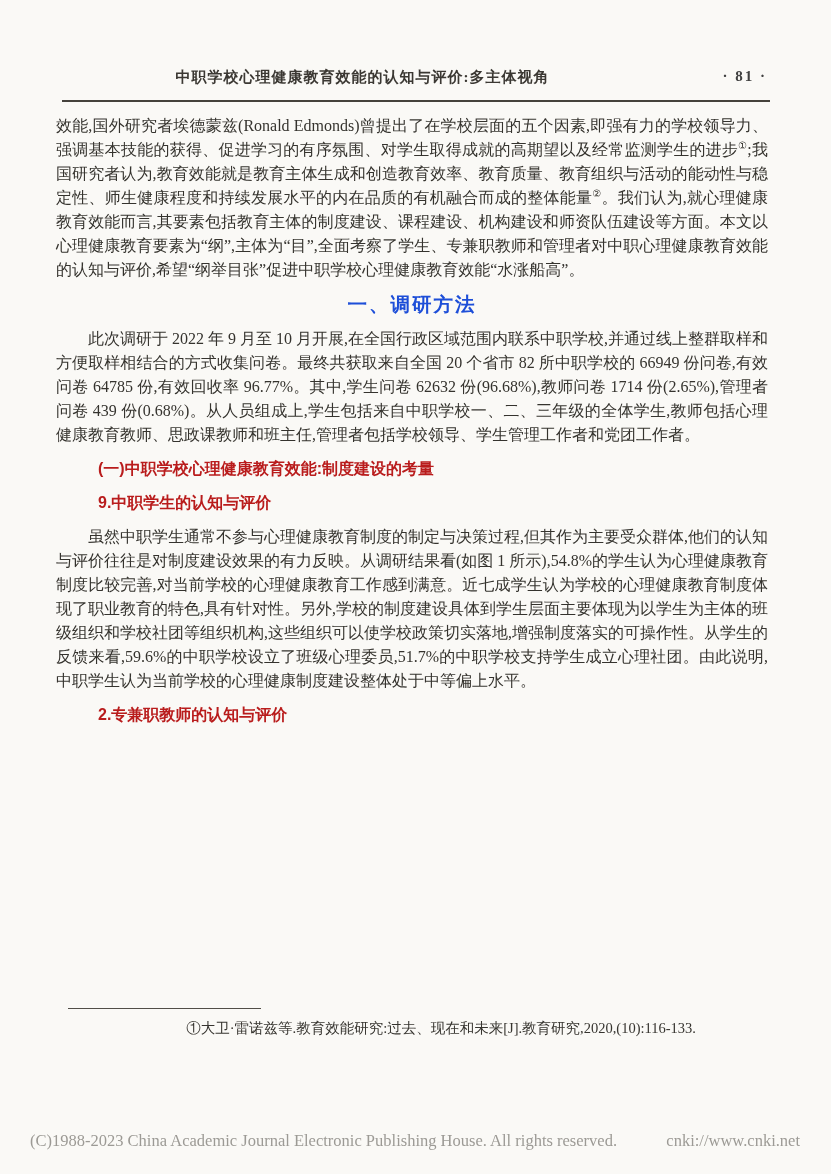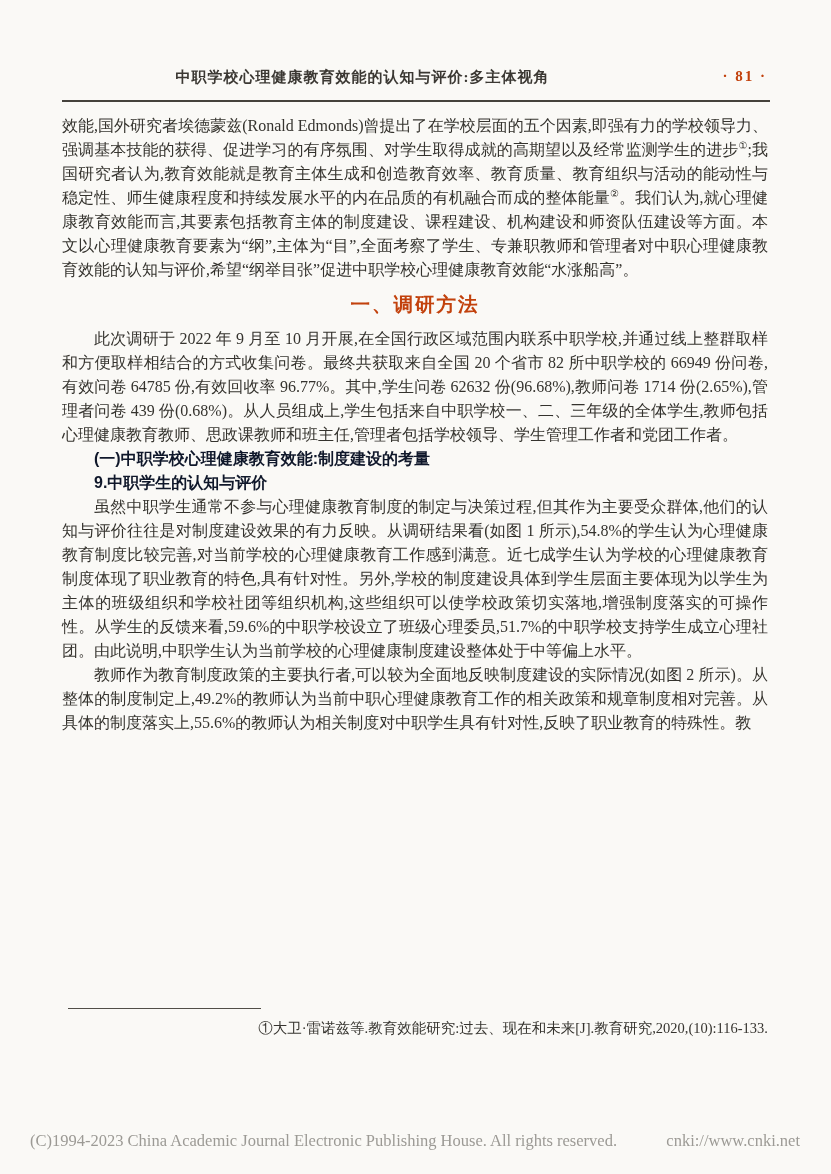--- a/index.html
+++ b/index.html
@@ -15,51 +15,51 @@
   
   .pheader { position:absolute; top:68px; left:62px; right:62px; height:22px; }
   .ptitle {
     position:absolute; left:0; right:106px; top:0;
     text-align:center;
     font-size:15px; font-weight:bold; color:#3b3833;
     letter-spacing:1px; white-space:nowrap;
   }
   .ppage {
     position:absolute; right:2px; top:0;
-    font-size:15px; font-weight:bold; color:#c2410c; letter-spacing:2px;text-align:center;
+    font-size:15px; font-weight:bold; color:#404040; letter-spacing:2px;text-align:center;
   }
   .hrule {
     position:absolute; top:100px; left:62px; right:61px;
     border-top:2.5px solid #45423c;
   }
   
   .article {
-    position:absolute; top:114px; left:62px; right:63px;
+    position:absolute; top:114px; left:56px; right:63px;
     font-size:16px; line-height:24px;
     text-align:justify;
   }
   .article p { margin:0; text-indent:2em; }
   .article p.cont { text-indent:0; }
   .sec-heading {
-    font-size:19.5px; font-weight:bold; color:#c2410c;
+    font-size:19.5px; font-weight:bold; color:#1d4ed8;
     text-align:center; text-indent:0;
     margin:11px 0 10px; letter-spacing:2px;
     font-family:"Liberation Serif","DejaVu Serif",serif;
   }
   .sub-heading, .item-heading {
-    font-size:16px; font-weight:bold; color:#0f172a;
-    text-indent:2em; margin:0;
+    font-size:16px; font-weight:bold; color:#b91c1c;
+    text-indent:2em; margin:10px;
     font-family:"Liberation Sans","DejaVu Sans",sans-serif;
   }
   sup.fnref { font-size:10px; line-height:0; vertical-align:super; }
   
   .footnotes {
     position:absolute; left:62px; right:63px; top:1008px;
     font-size:14.5px; line-height:23px; color:#36342f;
-    text-align:right;
+    text-align:center;
   }
   .fn-rule { width:193px; border-top:1.5px solid #514e48; margin:0 0 8px 6px; }
   .footnotes p { margin:0; text-indent:3.6em; }
   
   .pfooter {
     position:absolute; left:30px; right:31px; top:1131px;
     display:flex; justify-content:space-between;
     font-size:16.5px; color:#9c9a95;
     font-family:"Liberation Serif","DejaVu Serif",serif;
   }
@@ -82,27 +82,27 @@
     <h2 class="sec-heading">一、调研方法</h2>
 
     <p>此次调研于 2022 年 9 月至 10 月开展,在全国行政区域范围内联系中职学校,并通过线上整群取样和方便取样相结合的方式收集问卷。最终共获取来自全国 20 个省市 82 所中职学校的 66949 份问卷,有效问卷 64785 份,有效回收率 96.77%。其中,学生问卷 62632 份(96.68%),教师问卷 1714 份(2.65%),管理者问卷 439 份(0.68%)。从人员组成上,学生包括来自中职学校一、二、三年级的全体学生,教师包括心理健康教育教师、思政课教师和班主任,管理者包括学校领导、学生管理工作者和党团工作者。</p>
 
 
     <h3 class="sub-heading">(一)中职学校心理健康教育效能:制度建设的考量</h3>
 
     <h4 class="item-heading">9.中职学生的认知与评价</h4>
     <p>虽然中职学生通常不参与心理健康教育制度的制定与决策过程,但其作为主要受众群体,他们的认知与评价往往是对制度建设效果的有力反映。从调研结果看(如图 1 所示),54.8%的学生认为心理健康教育制度比较完善,对当前学校的心理健康教育工作感到满意。近七成学生认为学校的心理健康教育制度体现了职业教育的特色,具有针对性。另外,学校的制度建设具体到学生层面主要体现为以学生为主体的班级组织和学校社团等组织机构,这些组织可以使学校政策切实落地,增强制度落实的可操作性。从学生的反馈来看,59.6%的中职学校设立了班级心理委员,51.7%的中职学校支持学生成立心理社团。由此说明,中职学生认为当前学校的心理健康制度建设整体处于中等偏上水平。</p>
 
-    <p>教师作为教育制度政策的主要执行者,可以较为全面地反映制度建设的实际情况(如图 2 所示)。从整体的制度制定上,49.2%的教师认为当前中职心理健康教育工作的相关政策和规章制度相对完善。从具体的制度落实上,55.6%的教师认为相关制度对中职学生具有针对性,反映了职业教育的特殊性。教</p>
+    <h4 class="item-heading">2.专兼职教师的认知与评价</h4>
 
   </div>
 
   <div class="footnotes">
     <div class="fn-rule"></div>
     <p>①大卫·雷诺兹等.教育效能研究:过去、现在和未来[J].教育研究,2020,(10):116-133.</p>
   </div>
 
   <div class="pfooter">
-    <span>(C)1994-2023 China Academic Journal Electronic Publishing House. All rights reserved.</span>
+    <span>(C)1988-2023 China Academic Journal Electronic Publishing House. All rights reserved.</span>
     <span>cnki://www.cnki.net</span>
   </div>
 
 </div>
 
 </body></html>

